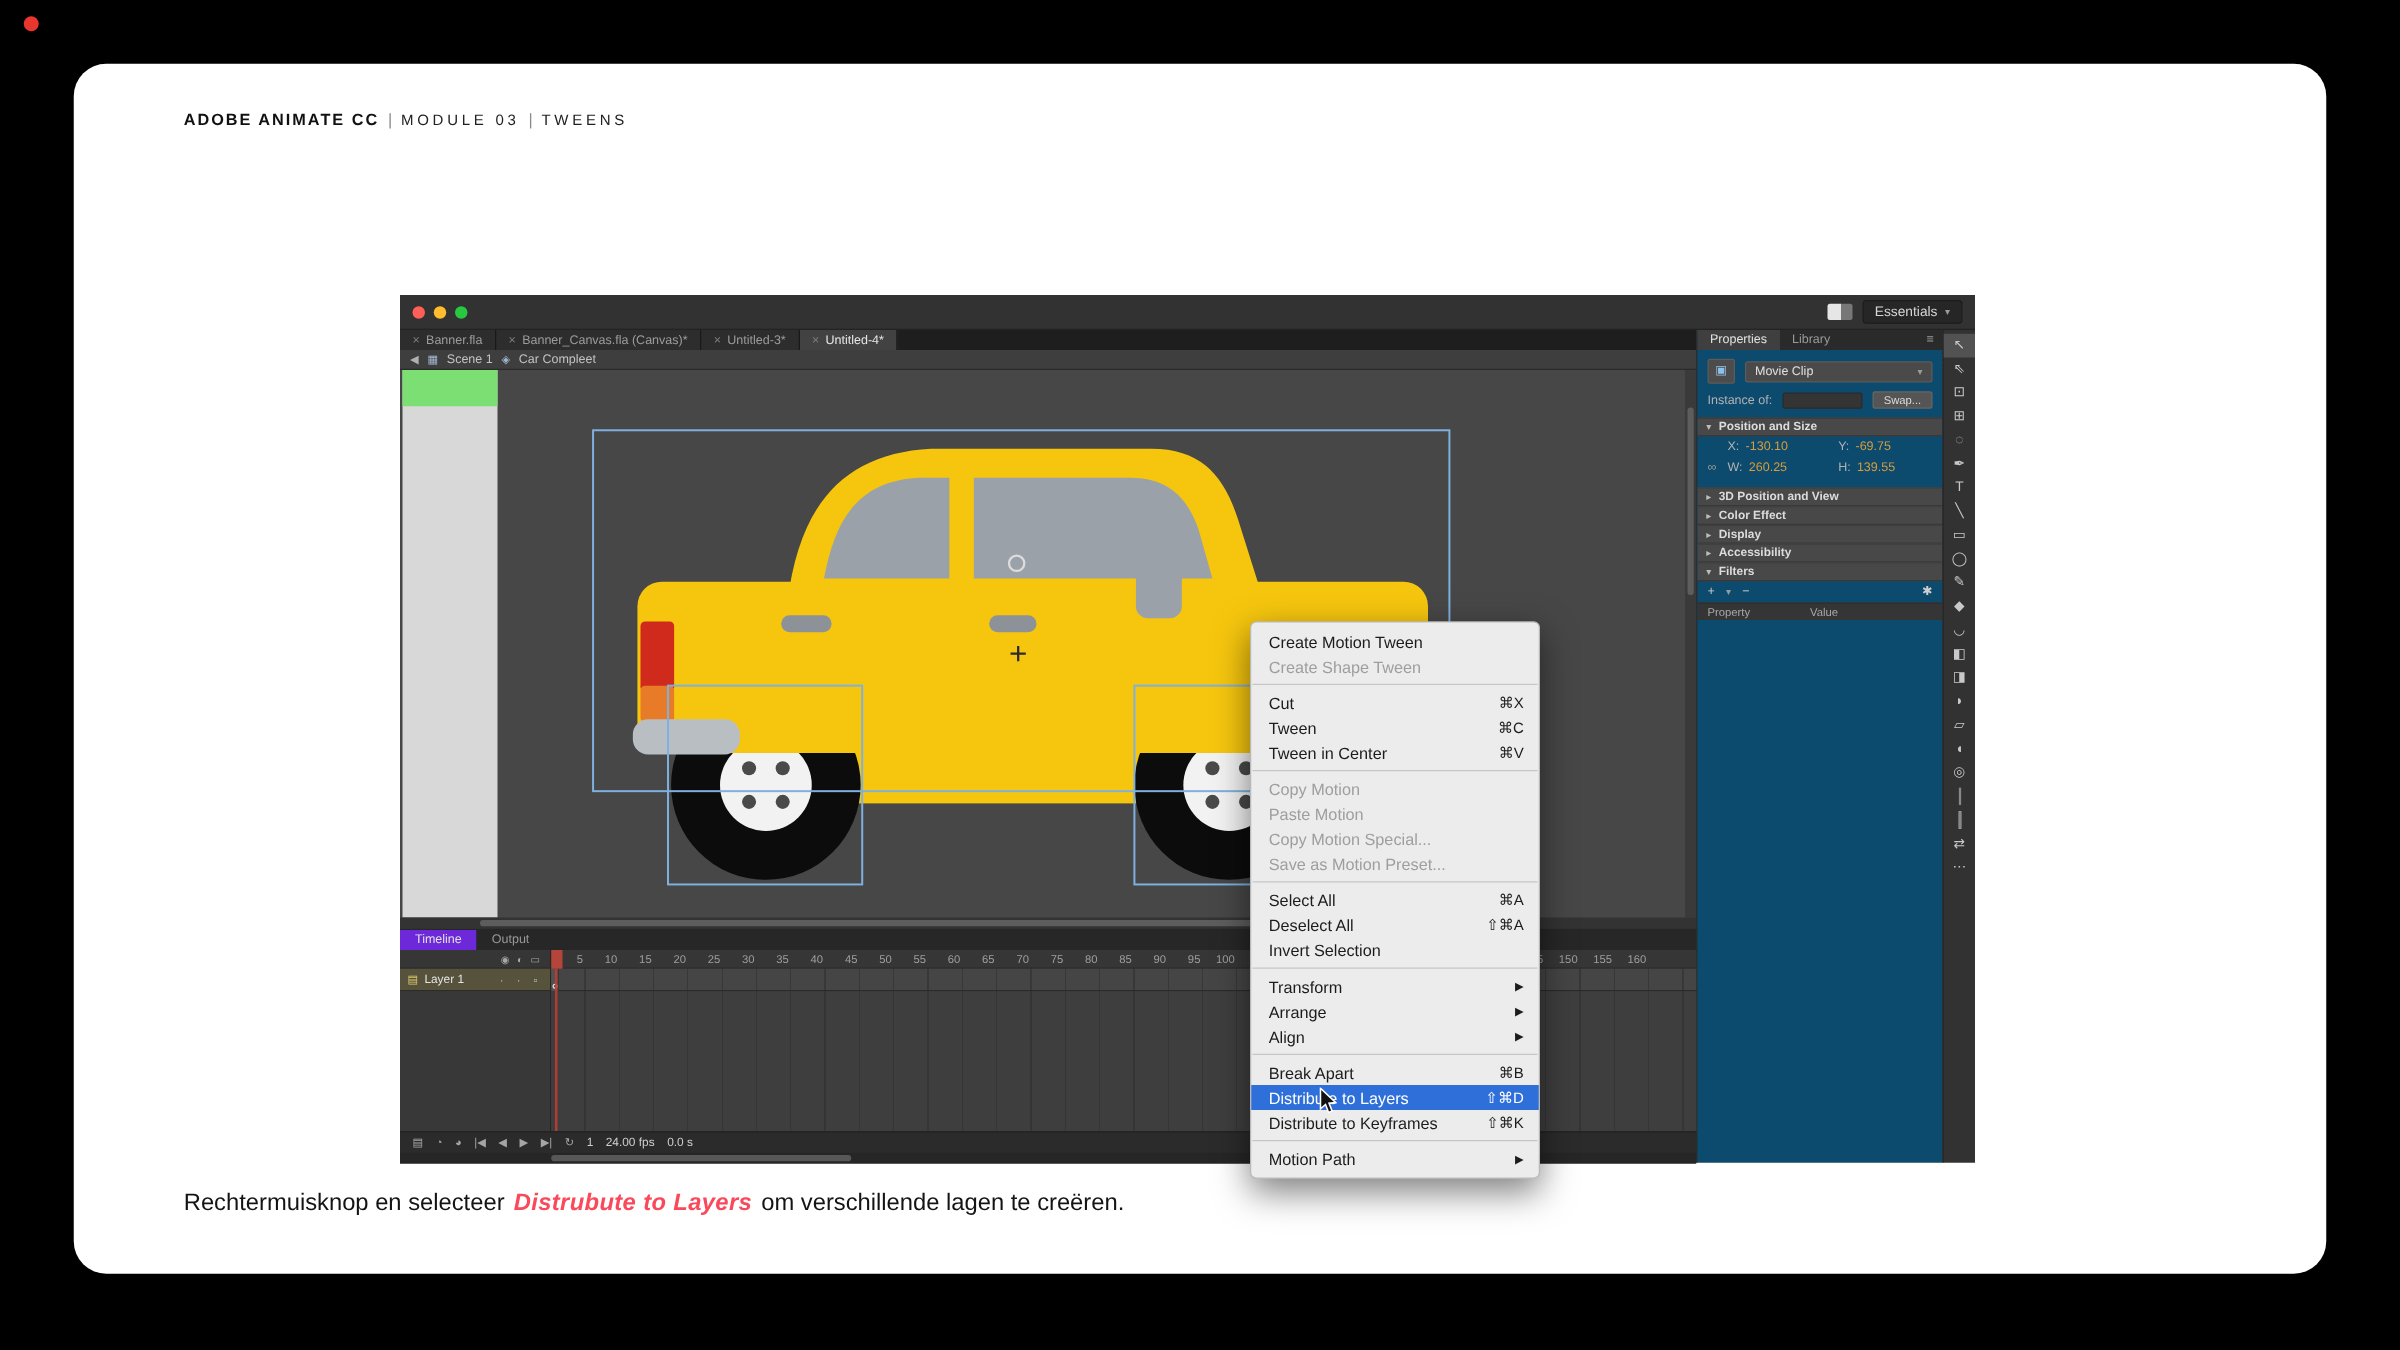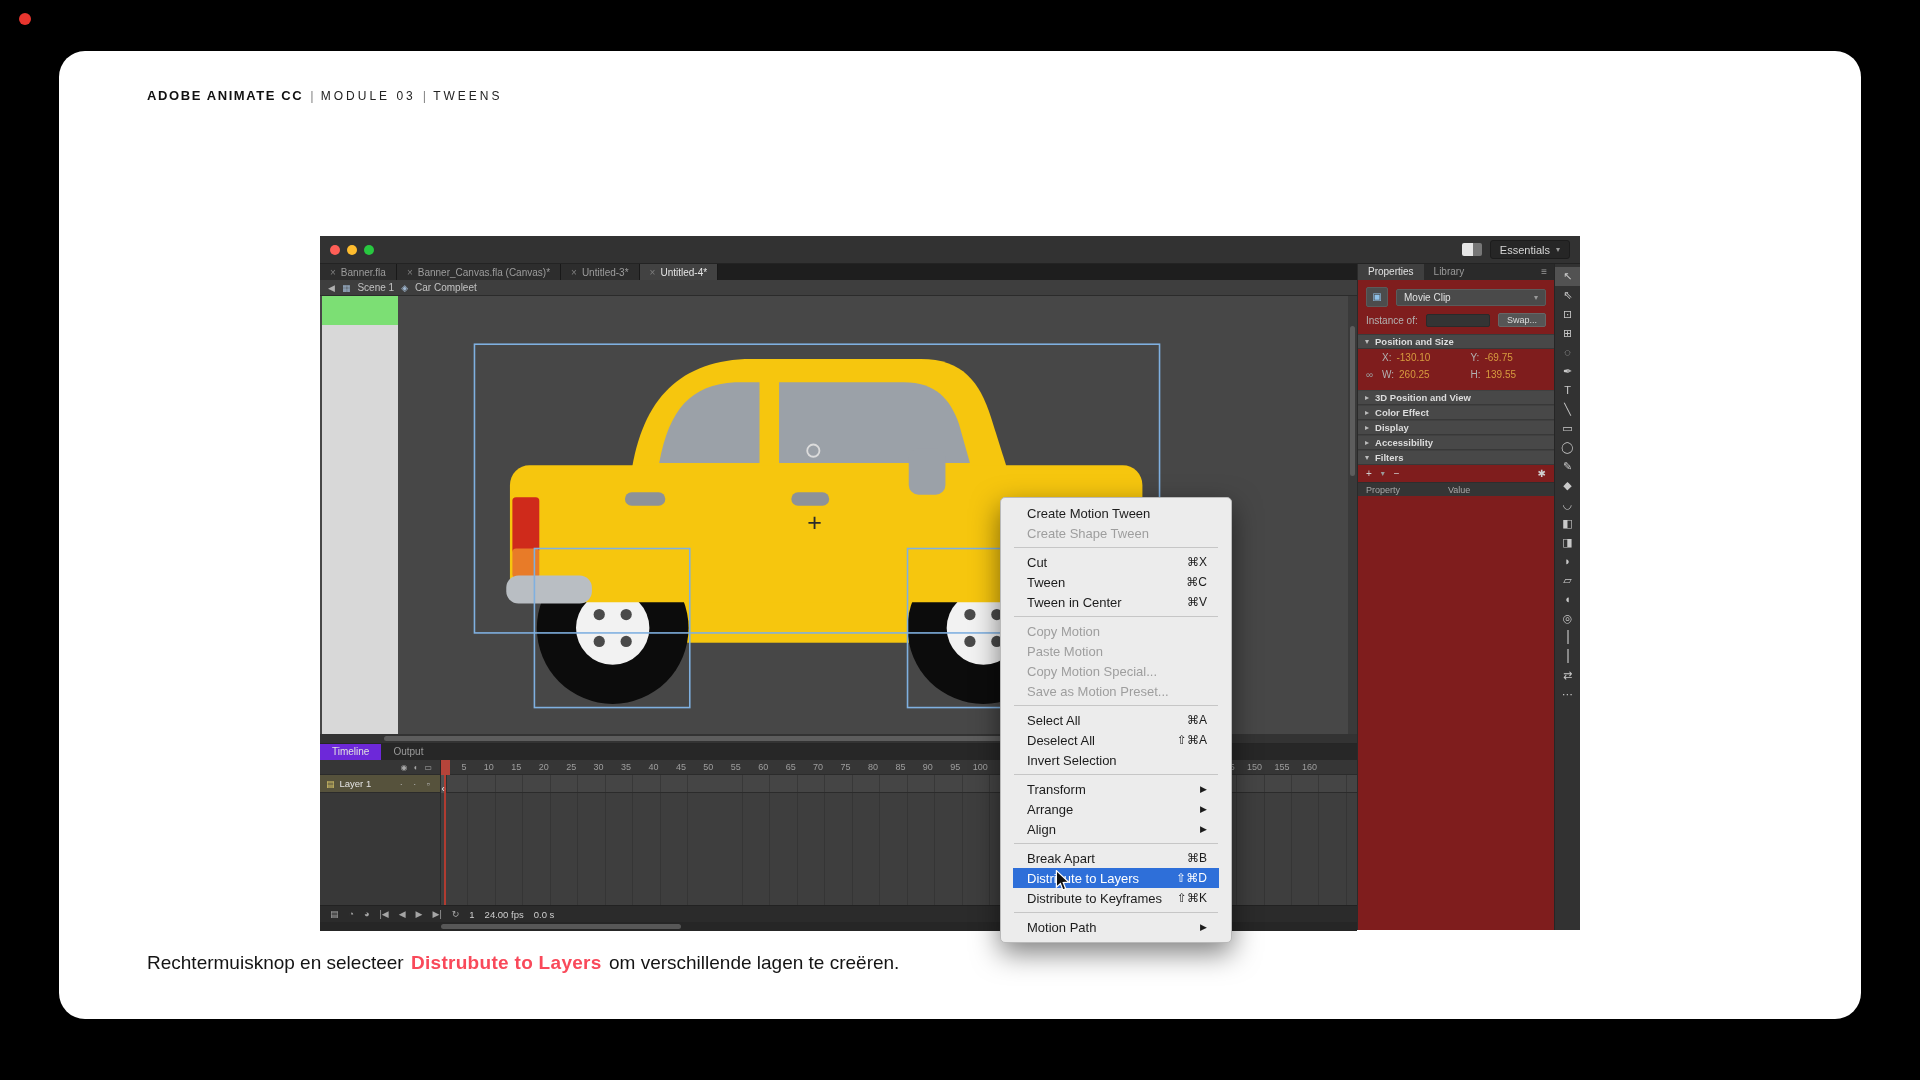--- a/index.html
+++ b/index.html
@@ -38,21 +38,21 @@
 
   .stage { position:absolute; left:0; top:60px; width:1037px; height:447px; background:#474747; overflow:hidden; }
   .canvas-strip { position:absolute; left:2px; top:0; width:76px; height:438px; background:#d8d8d8; }
   .green-block { position:absolute; left:0; top:0; width:76px; height:29px; background:#7cdf74; }
   .car { position:absolute; left:153px; top:47px; width:688px; height:367px; }
   .stage-hscroll { position:absolute; left:0; bottom:0; width:1037px; height:9px; background:#333; }
   .stage-hscroll .thumb { position:absolute; left:64px; top:2px; width:700px; height:5px; background:#5d5d5d; border-radius:3px; }
   .stage-vscroll { position:absolute; right:0; top:0; width:9px; height:438px; background:#3a3a3a; }
   .stage-vscroll .thumb { position:absolute; left:2px; top:30px; width:5px; height:150px; background:#5d5d5d; border-radius:3px; }
 
-  .props { position:absolute; left:1037px; top:28px; width:197px; height:666px; background:#7f1d1d; border-left:1px solid #2a2a2a; font-size:10px; color:#c8c8c8; }
+  .props { position:absolute; left:1037px; top:28px; width:197px; height:666px; background:#0c4a6e; border-left:1px solid #2a2a2a; font-size:10px; color:#c8c8c8; }
   .pp-tabs { height:16px; background:#2a2a2a; display:flex; font-size:10px; }
   .pp-tab { padding:0 10px; line-height:16px; color:#9a9a9a; }
   .pp-tab.active { background:#3f3f3f; color:#e2e2e2; }
   .pp-menu { margin-left:auto; padding:0 7px; line-height:16px; color:#9a9a9a; }
   .pp-row { display:flex; align-items:center; gap:8px; padding:0 8px; }
   .pp-instance { margin-top:7px; }
   .mc-icon { width:22px; height:20px; background:#4c4c4c; border:1px solid #5b5b5b; border-radius:2px; color:#8fc1e8; font-size:10px; text-align:center; line-height:18px; flex:none; }
   .mc-select { flex:1; display:flex; align-items:center; justify-content:space-between; background:#4a4a4a; border:1px solid #5b5b5b; border-radius:2px; height:17px; padding:0 7px; color:#e0e0e0; }
   .pp-swaprow { margin-top:6px; }
   .pp-label { color:#b2b2b2; }
@@ -96,31 +96,31 @@
   .tl-frames-left { position:absolute; left:0; top:49px; width:121px; height:112px; background:#383838; border-right:1px solid #272727; }
   .tl-frames { position:absolute; left:121px; top:49px; right:0; height:112px; background:repeating-linear-gradient(to right,#3e3e3e 0 26.45px,#353535 26.45px 27.45px); }
   .playhead-marker { position:absolute; left:121px; top:16px; width:9px; height:15px; background:#b5443a; }
   .playhead-line { position:absolute; left:124px; top:31px; width:2px; height:130px; background:rgba(190,60,48,0.9); }
   .tl-footer { position:absolute; left:0; top:161px; width:1037px; height:17px; background:#2b2b2b; border-top:1px solid #222; display:flex; align-items:center; gap:10px; padding:0 10px; font-size:9.5px; color:#b5b5b5; }
   .tf-ic { font-size:9px; color:#a5a5a5; }
   .tf-val { color:#cfcfcf; }
   .tl-scroll { position:absolute; left:0; top:178px; width:1037px; height:9px; background:#262626; }
   .tl-scroll .thumb { position:absolute; left:121px; top:2px; width:240px; height:5px; background:#575757; border-radius:3px; }
 
-  .context-menu { position:absolute; left:680px; top:261px; width:232px; background:#ececec; border:1px solid #b9b9b9; border-radius:5px; box-shadow:0 10px 28px rgba(0,0,0,.5); padding:5px 12px; z-index:60; font-size:13px; color:#1c1c1c; }
+  .context-menu { position:absolute; left:680px; top:261px; width:232px; background:#ececec; border:1px solid #b9b9b9; border-radius:5px; box-shadow:0 10px 28px rgba(0,0,0,.5); padding:5px 0; z-index:60; font-size:13px; color:#1c1c1c; }
   .menu-item { height:20px; display:flex; align-items:center; justify-content:space-between; padding:0 12px 0 14px; }
   .menu-item.disabled { color:#9e9e9e; }
   .menu-item.highlighted { background:#2e6fd9; color:#fff; }
   .mi-right { font-size:12px; }
   .mi-right.sub { font-size:9px; }
   .menu-sep { height:1px; background:#c6c6c6; margin:4px 1px; }
   .cursor { position:absolute; left:735px; top:634px; z-index:70; }
 
   .caption { position:absolute; left:88px; top:901px; font-size:19px; color:#141414; }
-  .cap-red { color:#f9495a; font-weight:700; letter-spacing:.3px; padding:0 2px; }
+  .cap-red { color:#f9495a; font-weight:700; letter-spacing:.3px; padding:0 2px;font-style:italic; }
 </style>
 </head>
 <body>
 
 <div class="page">
   <div class="page-dot"></div>
 
   <div class="card">
 
     <div class="kicker">

